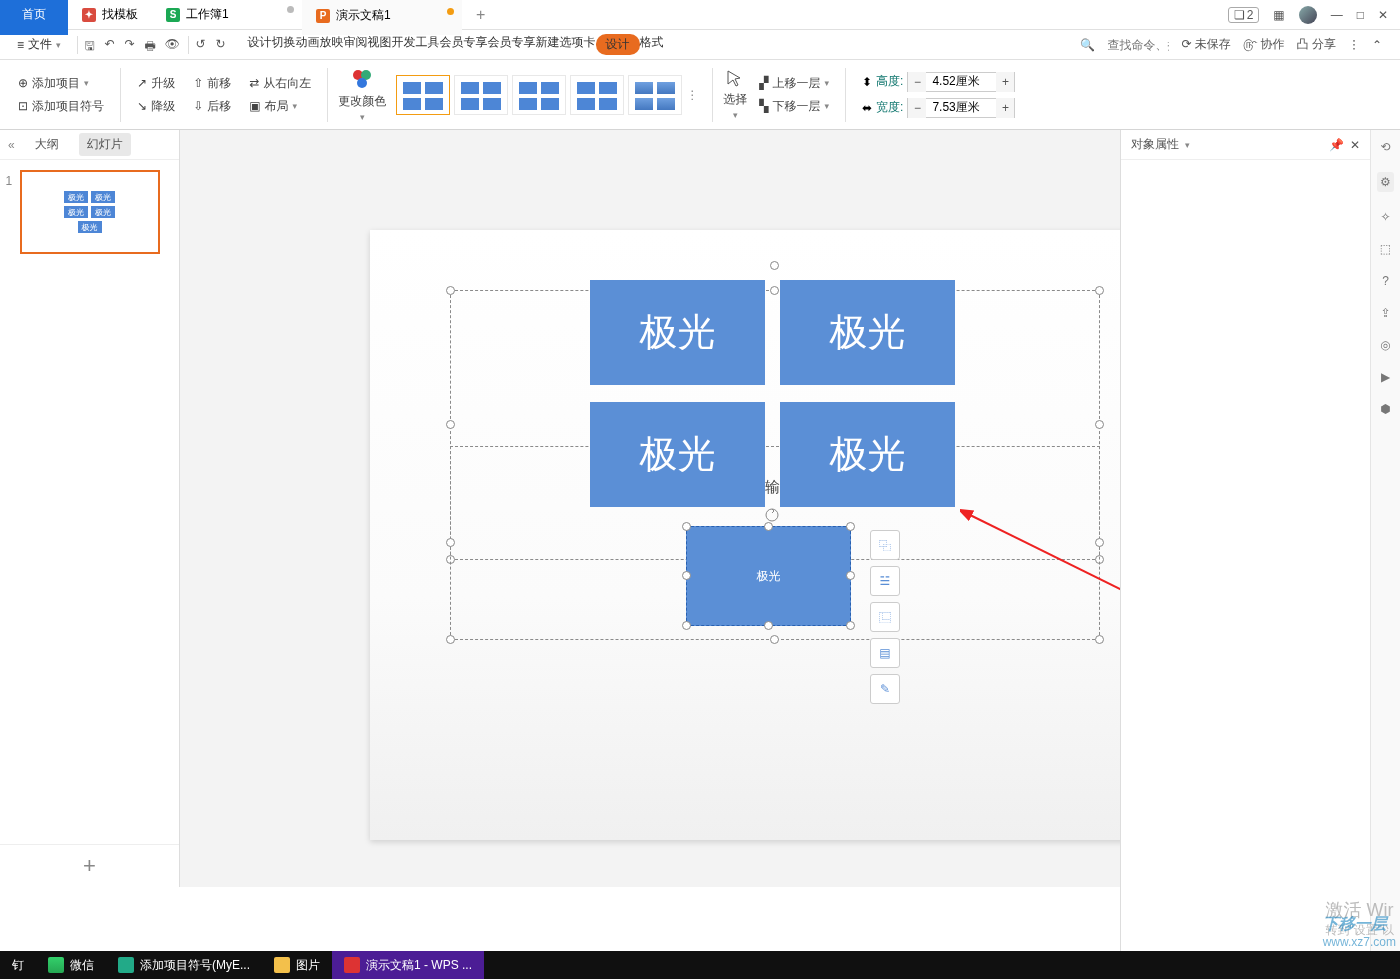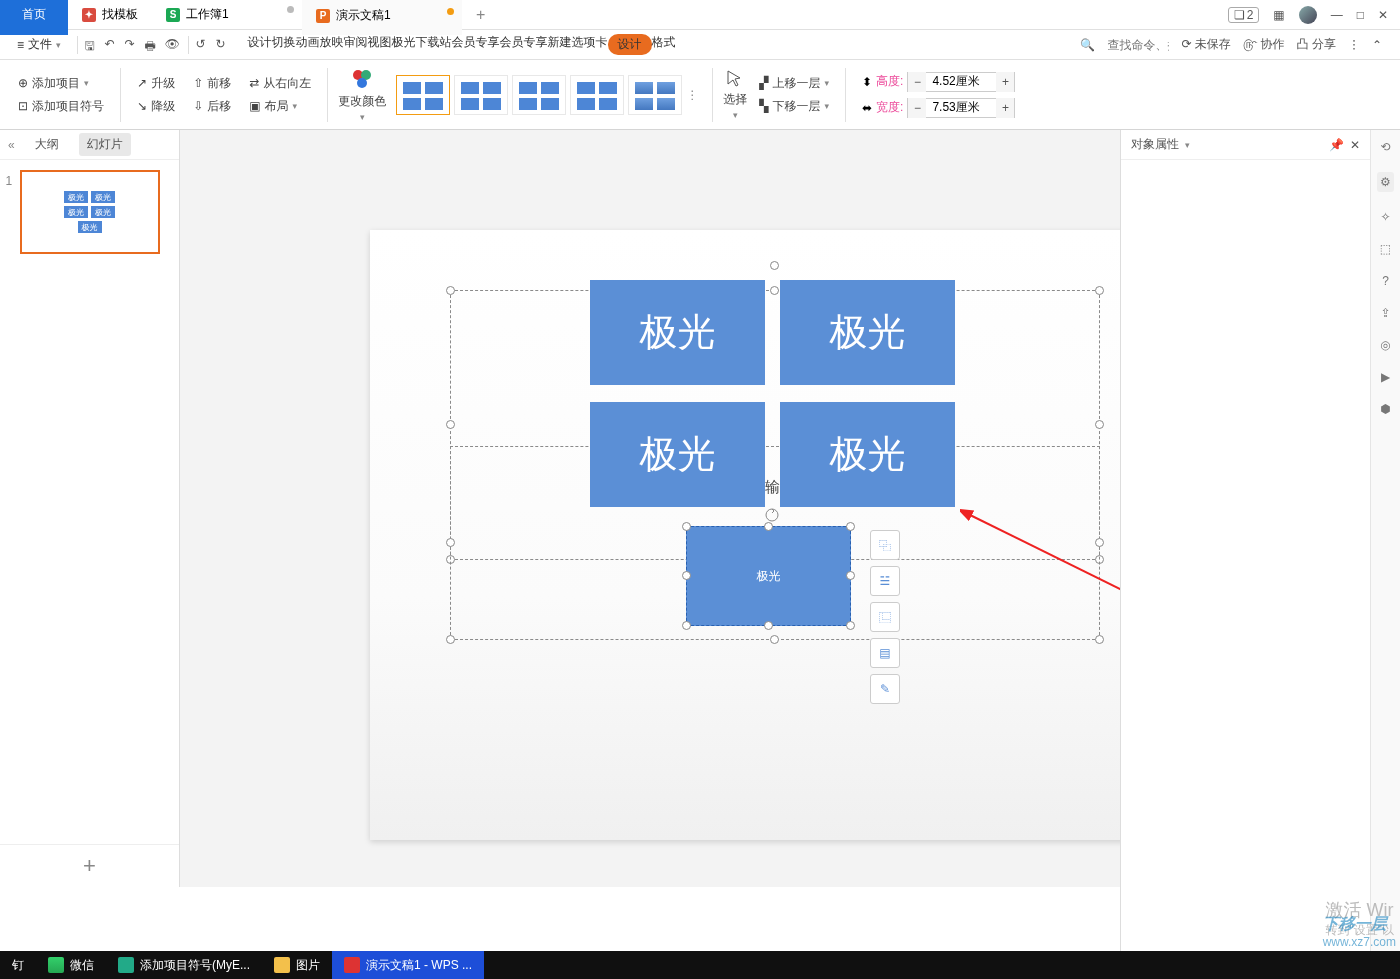--- a/index.html
+++ b/index.html
@@ -30,21 +30,21 @@
 .rrow{display:flex;align-items:center;gap:4px;color:#444}
 .vsep{width:1px;height:54px;background:#e0e0e0;margin:0 4px}
 .colbtn{display:flex;flex-direction:column;align-items:center;gap:2px;color:#444}
 .carr{font-size:9px;color:#888}
 .styles{display:flex;gap:4px;padding:4px}
 .sbox{width:54px;height:40px;display:flex;flex-wrap:wrap;padding:6px;gap:4px;background:#fff;border:1px solid #e8e8e8;cursor:pointer}
 .sbox.sel{border-color:#f39c12}
 .sbox i{width:18px;height:12px;background:#4d86d6}
 .sg i{background:linear-gradient(#6fa0e0,#4478c0)}
 .dimbox{display:flex;align-items:center;gap:4px}
-.dimlabel{color:#ec4899}
+.dimlabel{color:#0f766e}
 .spin{display:flex;align-items:center;border:1px solid #ccc;height:20px}
 .spin button{width:18px;height:20px;border:none;background:#f5f5f5;color:#555;cursor:pointer}
 .spin input{width:70px;border:none;text-align:left;padding-left:6px;font-size:12px}
 .work{display:flex;height:757px}
 .leftpanel{width:180px;border-right:1px solid #ddd;background:#fff;display:flex;flex-direction:column}
 .lphead{height:30px;display:flex;align-items:center;padding:0 8px;gap:12px;border-bottom:1px solid #eee}
 .lphead .chev{color:#888}
 .lptab{color:#555;cursor:pointer;padding:3px 8px}
 .lptab.active{background:#e8e8e8;border-radius:3px}
 .thumb{margin:10px auto 0;border:2px solid #e86b1f;width:140px;height:84px;background:#fff;position:relative;display:flex;flex-direction:column;align-items:center;justify-content:center;gap:3px}
@@ -71,21 +71,21 @@
 .arrow{position:absolute;left:590px;top:278px;width:350px;height:180px;pointer-events:none}
 .footer{position:absolute;bottom:0;left:180px;right:0;height:24px;border-top:1px solid #ddd;display:flex;align-items:center;padding-left:14px;color:#888;gap:8px;background:#fff}
 .rpanel{position:absolute;right:30px;top:130px;width:250px;bottom:24px;border-left:1px solid #ddd;background:#fff}
 .rphead{height:30px;display:flex;align-items:center;padding:0 10px;gap:6px;border-bottom:1px solid #eee;color:#555}
 .rphead .pin{margin-left:auto}
 .siderail{position:absolute;right:0;top:130px;width:30px;bottom:24px;background:#f9f9f9;border-left:1px solid #e5e5e5;display:flex;flex-direction:column;align-items:center;gap:18px;padding-top:10px;color:#777}
 .siderail span{cursor:pointer}
 .actwin{position:absolute;right:6px;bottom:40px;color:#bbb;text-align:left}
 .taskbar{position:absolute;left:0;right:0;bottom:0;height:28px;background:#101010;display:flex;align-items:center;color:#fff;font-size:12px}
 .titem{display:flex;align-items:center;gap:6px;padding:0 12px;height:100%}
-.titem.active{background:#1d4ed8}
+.titem.active{background:#4c1d95}
 .tico{width:16px;height:16px;background:#5b8fd6;border-radius:2px}
 .tico.wx{background:linear-gradient(#33d06b,#25a753)}
 .tico.fold{background:#f3c04b}
 .watermark{position:absolute;right:4px;bottom:30px;color:#1b84bf;font-size:11px;opacity:.6}
 </style>
 </head>
 <body>
 
 <div class="titlebar">
   <div class="tab home">
@@ -127,21 +127,21 @@
   <span class="sep"></span>
   <span class="mico">↺</span>
   <span class="mico">↻</span>
   <div class="menus">
     <span>设计</span>
     <span>切换</span>
     <span>动画</span>
     <span>放映</span>
     <span>审阅</span>
     <span>视图</span>
-    <span>极光下载站</span>
+    <span>开发工具</span>
     <span>会员专享</span>
     <span>会员专享</span>
     <span>新建选项卡</span>
     <span class="pill">设计</span>
     <span class="fmt">格式</span>
   </div>
   <div class="rmenu">
     <span>🔍</span>
     <input placeholder="查找命令、搜索模板" style="">
     <span>⟳ <span>未保存</span></span>

